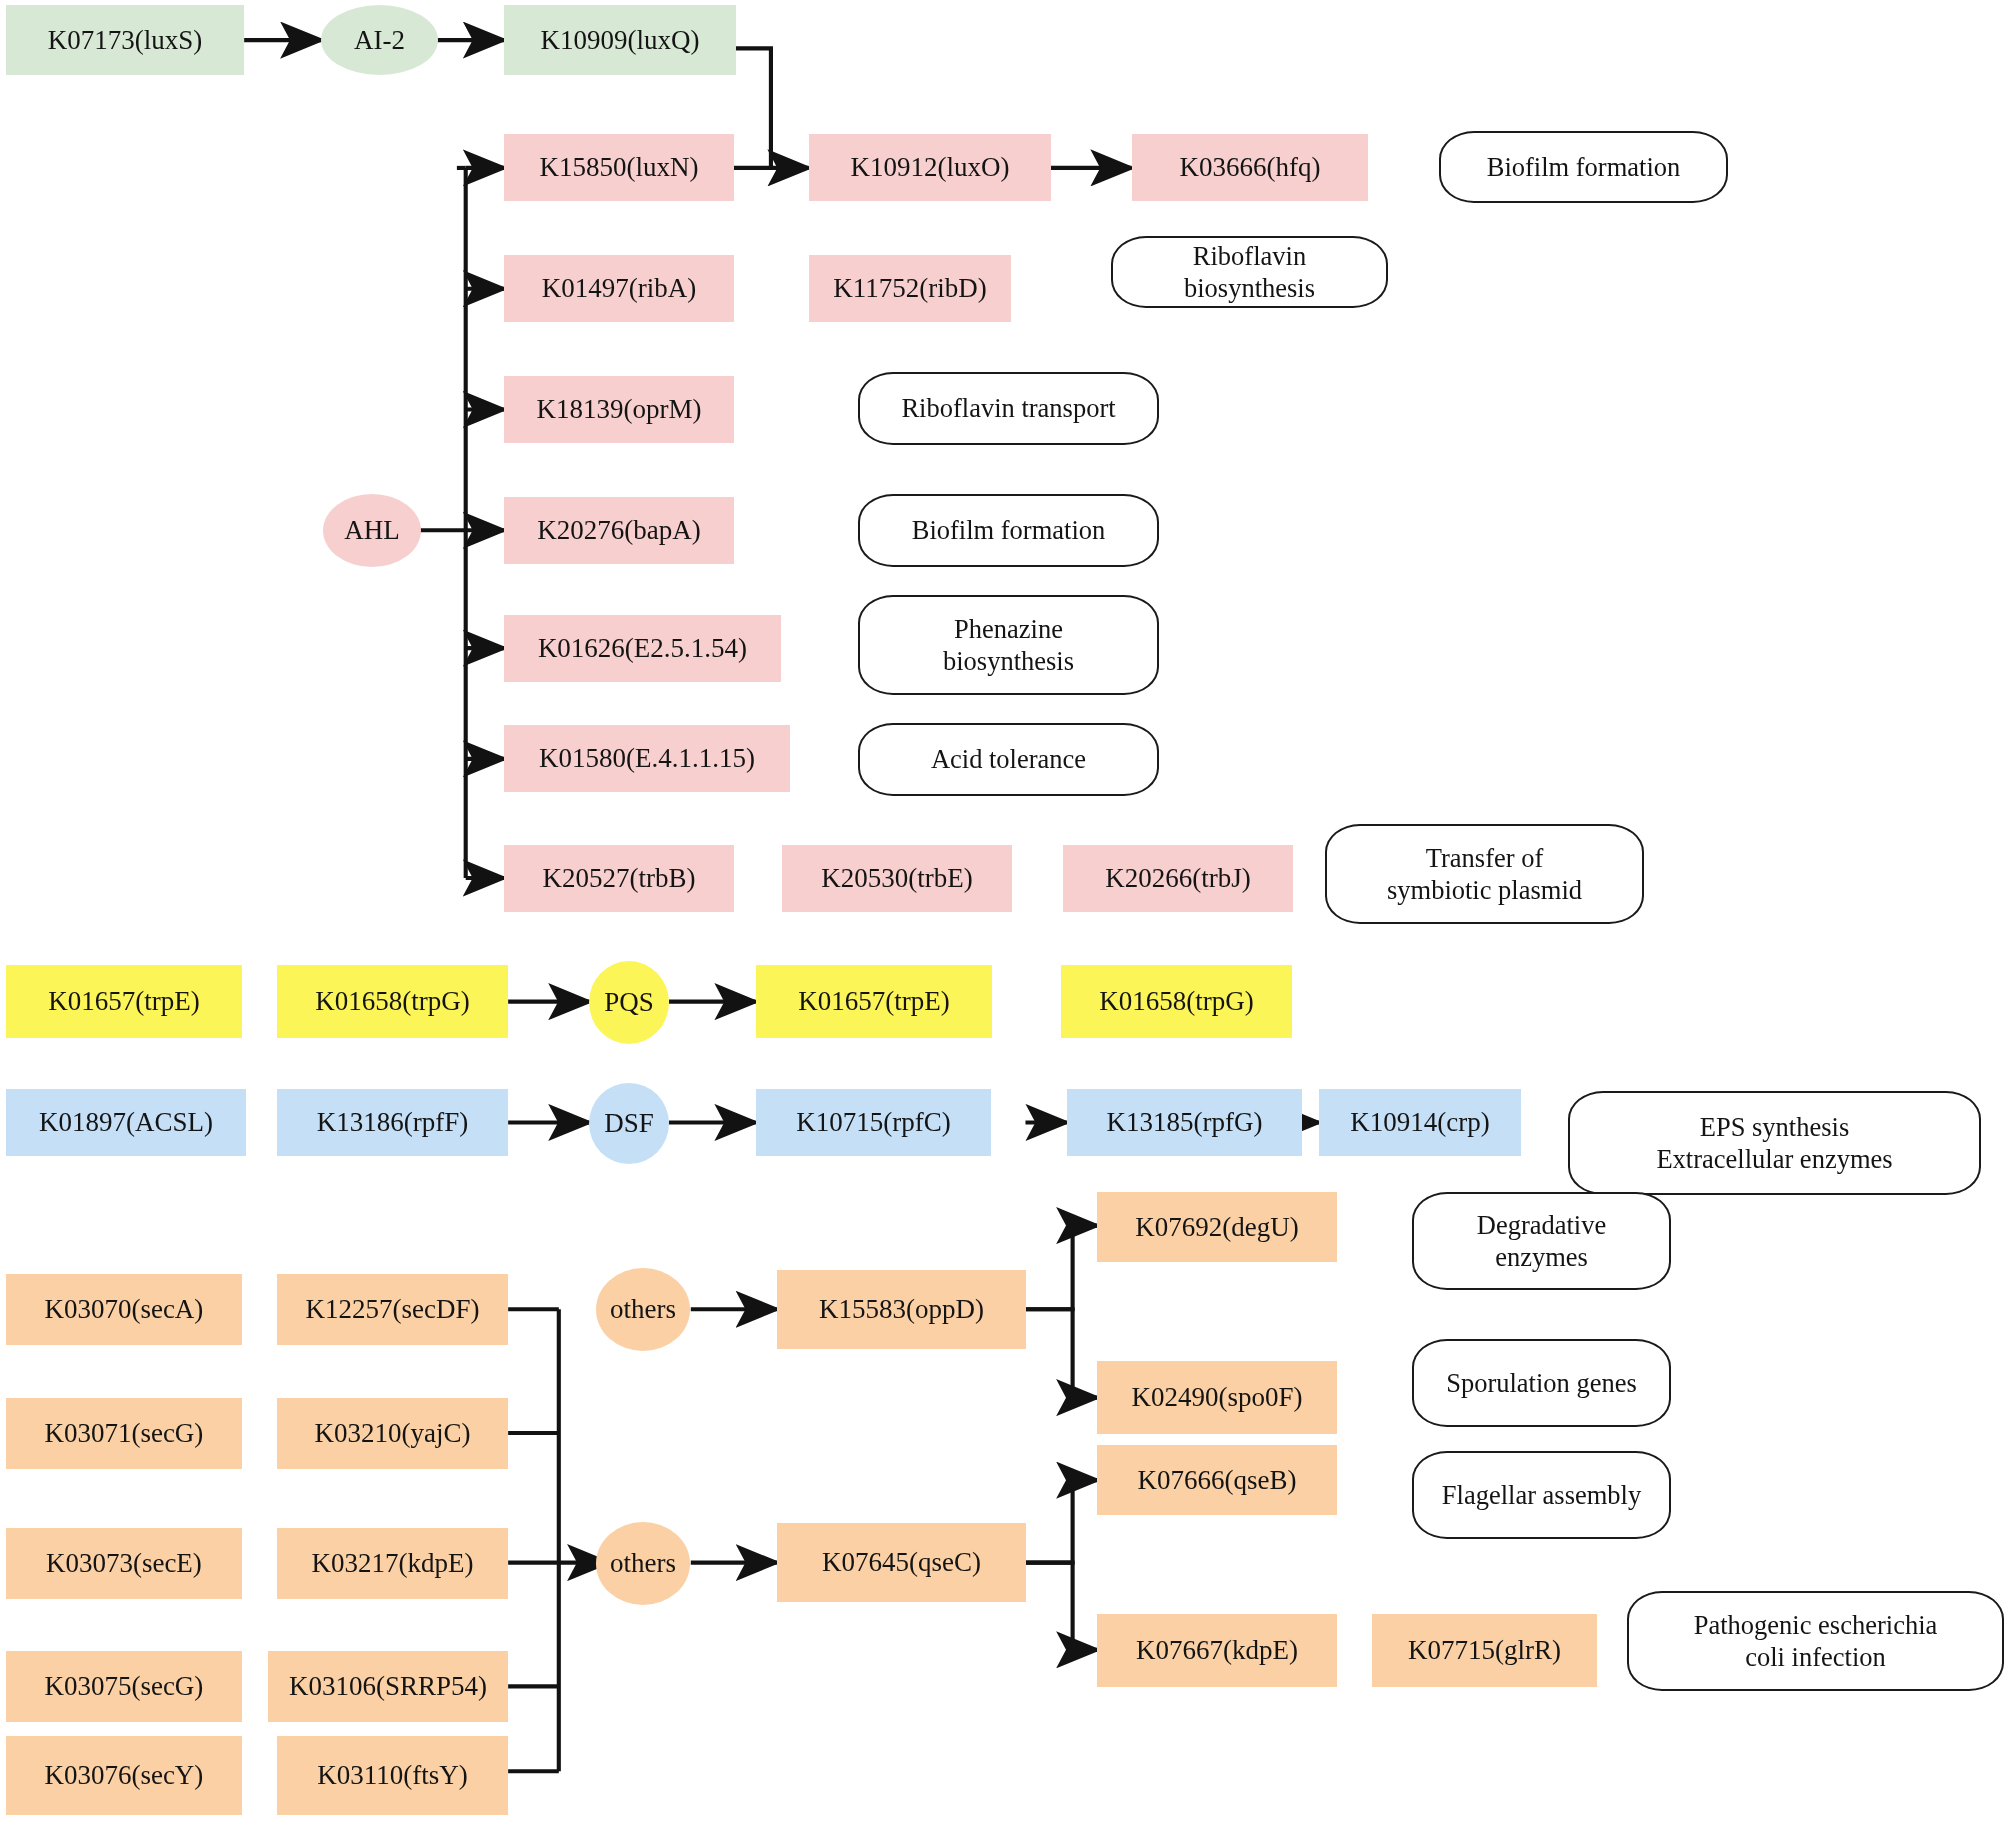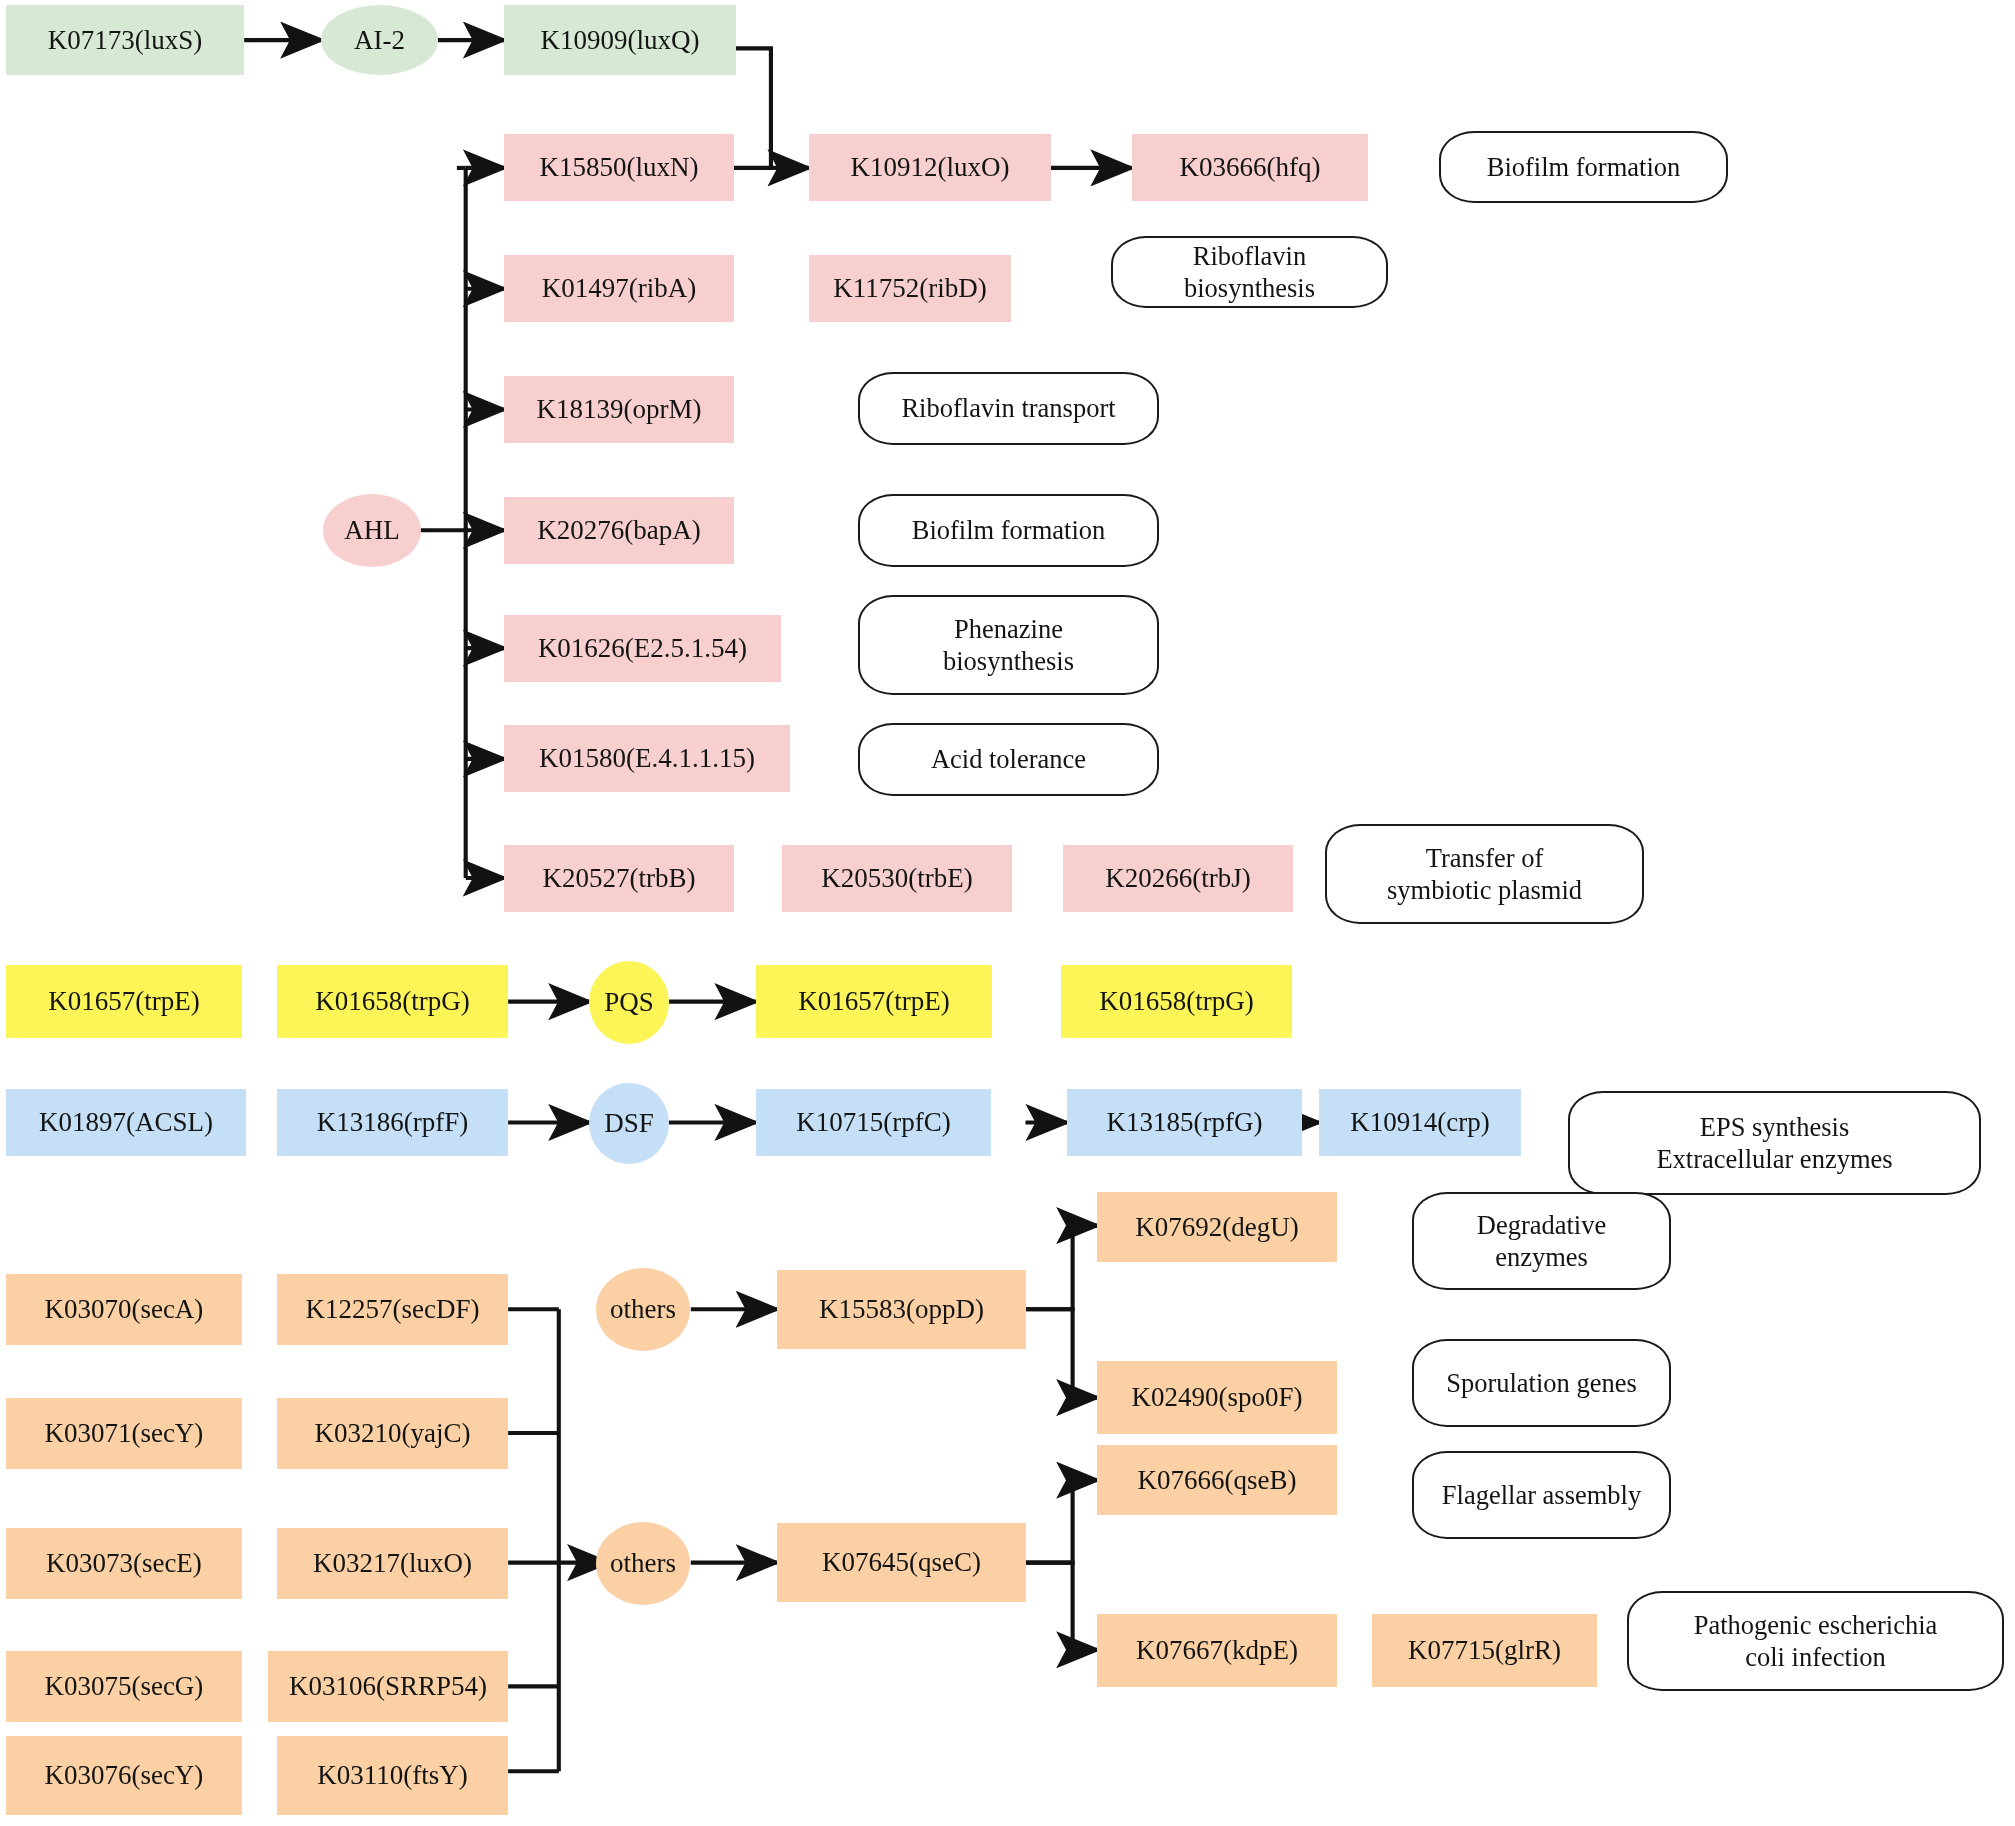--- a/index.html
+++ b/index.html
@@ -155,28 +155,28 @@
   <div class="node ellipse blue" style="left:589px;top:1083px;width:80px;height:81px;">DSF</div>
   <div class="node rect blue" style="left:756px;top:1089px;width:235px;height:67px;">K10715(rpfC)</div>
   <div class="node rect blue" style="left:1067px;top:1089px;width:235px;height:67px;">K13185(rpfG)</div>
   <div class="node rect blue" style="left:1319px;top:1089px;width:202px;height:67px;">K10914(crp)</div>
   <div class="node pill" style="left:1568px;top:1071px;width:413px;height:104px;font-size:26.5px;margin-top:20px;">
     <span style="white-space:pre-line;">EPS synthesis
 Extracellular enzymes</span>
   </div>
 
   <div class="node rect orange" style="left:5.9px;top:1274px;width:236px;height:71px;">K03070(secA)</div>
-  <div class="node rect orange" style="left:5.9px;top:1398px;width:236px;height:71px;">K03071(secY)</div>
+  <div class="node rect orange" style="left:5.9px;top:1398px;width:236px;height:71px;">K03071(secG)</div>
   <div class="node rect orange" style="left:5.9px;top:1528px;width:236px;height:71px;">K03073(secE)</div>
   <div class="node rect orange" style="left:5.9px;top:1651px;width:236px;height:71px;">K03075(secG)</div>
   <div class="node rect orange" style="left:5.9px;top:1736px;width:236px;height:79px;">K03076(secY)</div>
 
   <div class="node rect orange" style="left:277px;top:1274px;width:231px;height:71px;">K12257(secDF)</div>
   <div class="node rect orange" style="left:277px;top:1398px;width:231px;height:71px;">K03210(yajC)</div>
-  <div class="node rect orange" style="left:277px;top:1528px;width:231px;height:71px;">K03217(luxO)</div>
+  <div class="node rect orange" style="left:277px;top:1528px;width:231px;height:71px;">K03217(kdpE)</div>
   <div class="node rect orange" style="left:268px;top:1651px;width:240px;height:71px;">K03106(SRRP54)</div>
   <div class="node rect orange" style="left:277px;top:1736px;width:231px;height:79px;">K03110(ftsY)</div>
 
   <div class="node ellipse orange" style="left:596px;top:1268px;width:94px;height:83px;">others</div>
   <div class="node rect orange" style="left:777px;top:1270px;width:249px;height:79px;">K15583(oppD)</div>
   <div class="node rect orange" style="left:1097px;top:1192px;width:240px;height:70px;">K07692(degU)</div>
   <div class="node rect orange" style="left:1097px;top:1361px;width:240px;height:73px;">K02490(spo0F)</div>
 
   <div class="node ellipse orange" style="left:596px;top:1522px;width:94px;height:83px;">others</div>
   <div class="node rect orange" style="left:777px;top:1523px;width:249px;height:79px;">K07645(qseC)</div>

